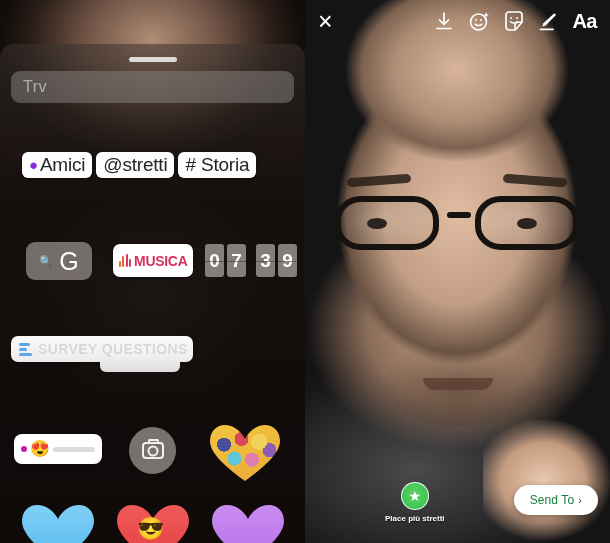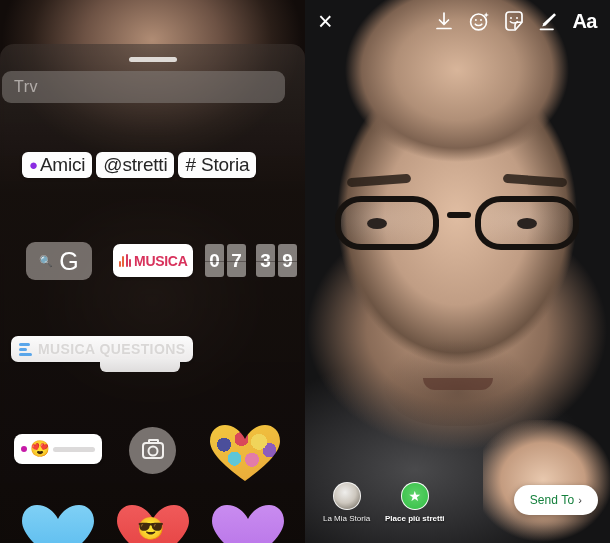--- a/index.html
+++ b/index.html
@@ -34,21 +34,21 @@
     background: linear-gradient(180deg, rgba(60,52,48,.55) 0%, rgba(25,19,16,.62) 30%, rgba(14,10,9,.72) 100%);
     border-top-left-radius: 14px; border-top-right-radius: 14px;
     backdrop-filter: blur(2px);
   }
   .drag-handle {
     position: absolute; left: 50%; transform: translateX(-50%);
     top: 57px; width: 48px; height: 5px; border-radius: 3px;
     background: #e9e6e3; opacity: .92;
   }
   .sticker-search {
-    position: absolute; left: 2px; top: 71px;
+    position: absolute; left: 11px; top: 71px;
     width: 283px; height: 32px; border-radius: 9px;
     background: rgba(132,126,122,.55);
     display: flex; align-items: center; padding: 0 12px;
     filter: blur(0.5px);
   }
   .sticker-search .ph {
     font-size: 16px; color: rgba(230,226,222,.62); letter-spacing: .5px;
     font-weight: 400;
   }
 
@@ -319,21 +319,21 @@
         <span class="dig">9</span>
       </div>
     </div>
 
     <div class="questions">
       <span class="q-bars">
           <i></i>
           <i></i>
           <i></i>
         </span>
-      <span class="q-label">MUSICA QUESTIONS</span>
+      <span class="q-label">SURVEY QUESTIONS</span>
     </div>
     <div class="questions-tail"></div>
 
 
     <div class="emoji-slider">
       <span class="es-nub"></span>
       <span class="es-emoji">😍</span>
       <span class="es-track"></span>
     </div>
 
@@ -396,24 +396,20 @@
       <span class="tb-ico ico-draw">
         <svg width="20" height="20" viewBox="0 0 20 20" fill="none">
           <path d="M16.2 2.3 L18 4.1 L7.6 14.5 L4.3 15.6 L5.4 12.3 Z" fill="#fff"></path>
           <path d="M2.5 18.3 H15" stroke="#fff" stroke-width="1.7" stroke-linecap="round"></path>
         </svg>
       </span>
       <span class="tb-ico ico-text">Aa</span>
     </div>
 
     <div class="bottombar">
-      <div class="share-target story">
-        <span class="st-av"></span>
-        <span class="st-label">La Mia Storia</span>
-      </div>
       <div class="share-target close">
         <span class="st-av green">★</span>
         <span class="st-label">Place più stretti</span>
       </div>
       <div class="send-to">
         <span>Send To</span>
         <span class="arrow">›</span>
       </div>
     </div>
   </div>

